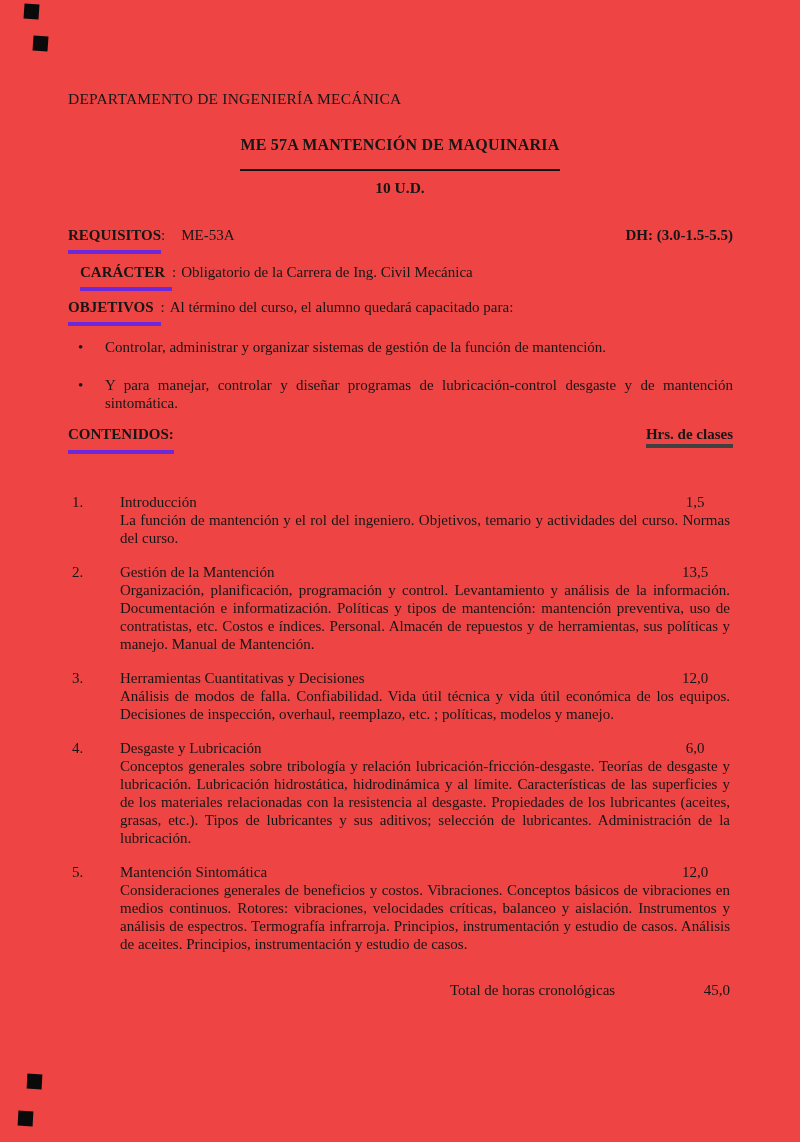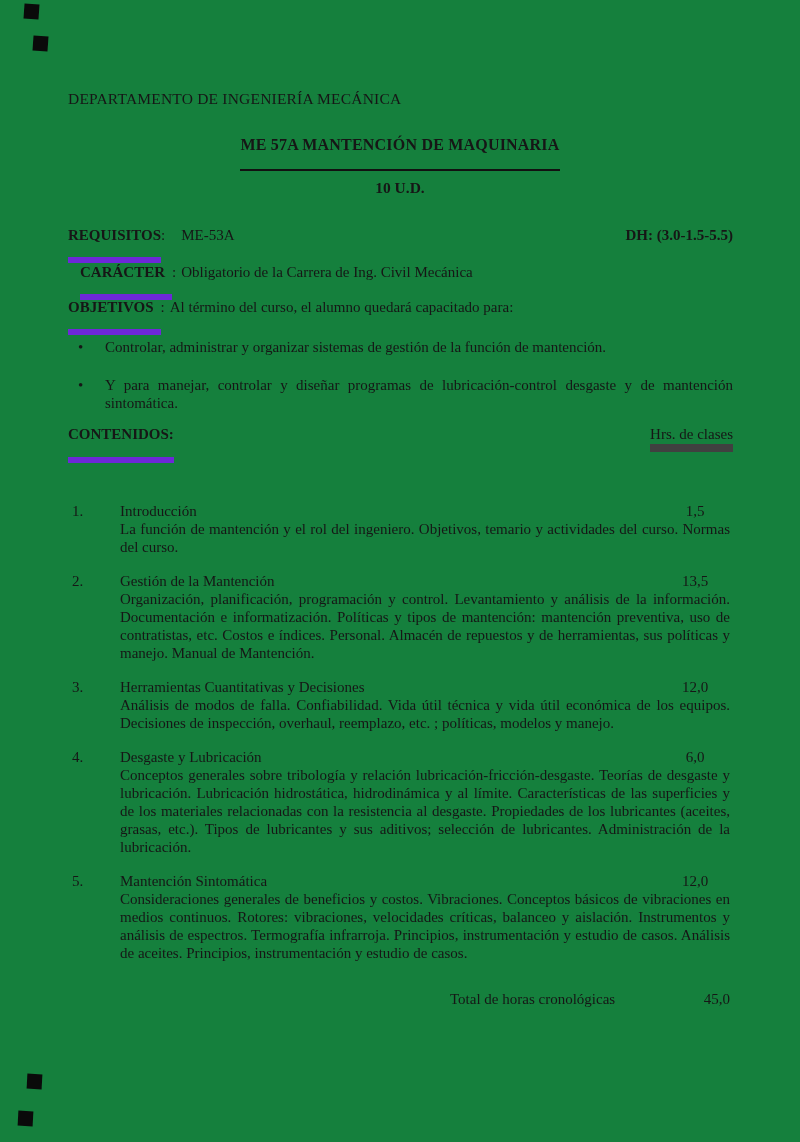--- a/index.html
+++ b/index.html
@@ -1,53 +1,53 @@
 <!DOCTYPE html>
 <html><head>
 <meta charset="utf-8">
 <style>
   html,body{margin:0;padding:0;background:#e8e8e8;}
   .page{
     position:relative;
     width:800px;height:1142px;
     margin:0 auto;
-    background:#15803d;
+    background:#ef4444;
     color:#161616;
     font-family:"Liberation Serif","DejaVu Serif",serif;
     font-size:15px;line-height:18px;
     overflow:hidden;
   }
   .corner-mark{position:absolute;width:15px;height:15px;background:#0a0a0a;}
   .mark-tl1{left:24px;top:4px;transform:rotate(4deg);}
   .mark-tl2{left:33px;top:36px;transform:rotate(4deg);}
   .mark-bl1{left:27px;top:1074px;transform:rotate(3deg);}
   .mark-bl2{left:18px;top:1111px;transform:rotate(3deg);}
 
   .dept{margin:90px 67px 0 68px;font-size:15.5px;letter-spacing:.2px;}
   .course-title{margin-top:28px;text-align:center;}
   .course-title span{font-weight:700;font-size:16px;border-bottom:2px solid #111;padding-bottom:16px;letter-spacing:.2px;}
   .credits{margin-top:25px;text-align:center;font-weight:700;font-size:15.5px;}
 
   .row{display:flex;justify-content:space-between;align-items:baseline;}
   .req-row{margin:29px 67px 0 68px;}
-  .lbl{font-weight:700;border-bottom:6px solid #6d28d9;padding-bottom:14px;}
+  .lbl{font-weight:700;border-bottom:4px solid #6d28d9;padding-bottom:7px;}
   .lbl-sp{padding-right:7px;}
   .bold{font-weight:700;}
   .req-value{margin-left:16px;}
   .caracter-line{margin:19px 67px 0 80px;}
   .objetivos-line{margin:17px 67px 0 68px;}
   .after-colon{margin-left:5px;}
 
   .bullet-row{display:flex;margin:22px 67px 0 78px;}
   .bullet-row + .bullet-row{margin-top:20px;}
   .bullet-glyph{width:27px;flex:0 0 27px;}
   .bullet-text{flex:1;text-align:justify;}
 
   .contenidos-row{margin:13px 67px 16px 68px;}
-  .hours-header{font-weight:400;border-bottom:8px solid #404040;padding-bottom:1px;}
+  .hours-header{font-weight:700;border-bottom:4px solid #404040;padding-bottom:1px;}
 
   .items{margin:39px 70px 0 72px;}
   .item{margin-bottom:16px;}
   .item-head{display:flex;align-items:baseline;}
   .item-num{flex:0 0 48px;}
   .item-title{flex:1;}
   .item-hours{flex:0 0 70px;text-align:center;}
   .item-desc{margin-left:48px;text-align:justify;}
 
   .total-row{display:flex;justify-content:space-between;align-items:baseline;margin:28px 70px 0 450px;}

